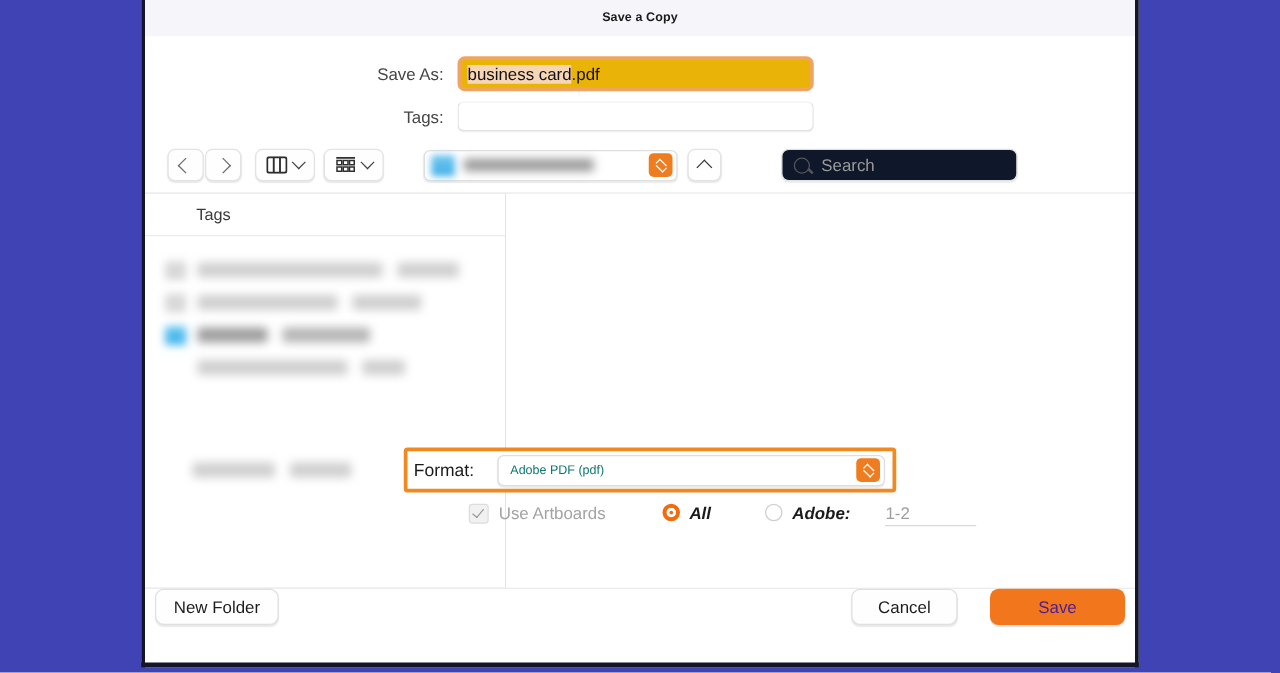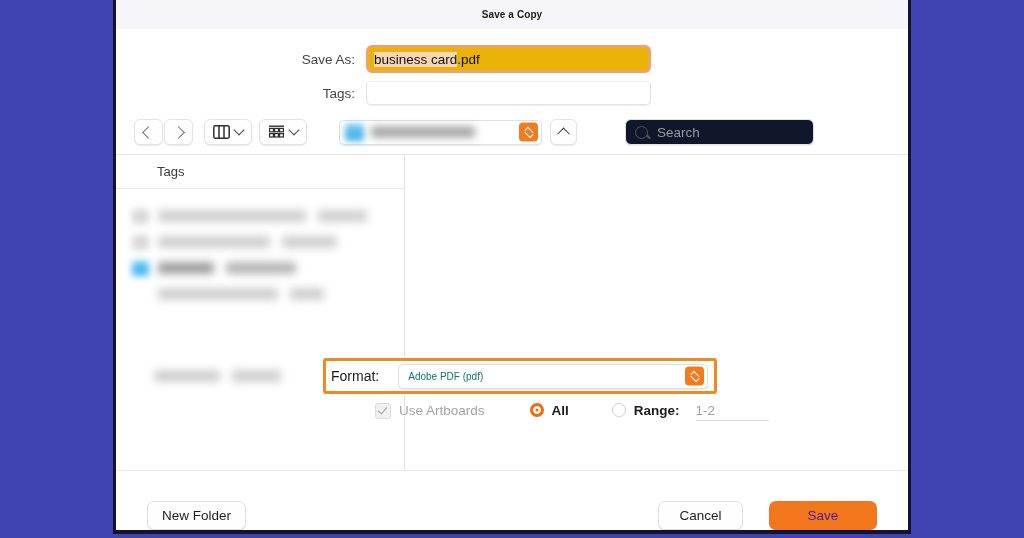--- a/index.html
+++ b/index.html
@@ -362,38 +362,38 @@
   }
   .radio.on {
     background: #f26c0d;
     border: 3px solid #f26c0d;
     box-shadow: inset 0 0 0 2.5px #fff;
   }
   .radio.off {
     background: #fff;
     border: 1.5px solid #cfcfcf;
   }
-  .opt-lbl { margin-left: 8px; font-weight: bold; color: #1b1b1b; }
+  .opt-lbl { margin-left: 8px; font-weight: bold; color: #1b1b1b; font-style: italic; }
   .range-field {
-    margin-left: 16px;
+    margin-left: 28px;
     width: 73px;
     border-bottom: 1px solid #d9d9d9;
     font-size: 13.5px;
     color: #9e9e9e;
     padding-bottom: 2px;
   }
 
   
   #footer {
     height: 60px;
     flex: 0 0 auto;
     border-top: 1px solid #e6e6e6;
     display: flex;
-    align-items: flex-end;
-    padding: 0 31px;
+    align-items: flex-start;
+    padding: 0 8px;
     box-sizing: border-box;
   }
   .btn {
     border-radius: 7px;
     font-size: 13.5px;
     height: 29px;
     display: inline-flex;
     align-items: center;
     justify-content: center;
     box-sizing: border-box;
@@ -532,21 +532,21 @@
         </span>
       </div>
     </div>
 
     <div id="options-row">
       <span class="chk-box"></span>
       <span class="opt-dim">Use Artboards</span>
       <span class="radio on" style="margin-left:45px"></span>
       <span class="opt-lbl">All</span>
       <span class="radio off" style="margin-left:43px"></span>
-      <span class="opt-lbl">Range:</span>
+      <span class="opt-lbl">Adobe:</span>
       <span class="range-field">1-2</span>
     </div>
   </div>
 
   <div id="footer">
     <div class="btn btn-plain">New Folder</div>
     <div class="spacer"></div>
     <div class="btn btn-plain btn-cancel">Cancel</div>
     <div class="btn btn-save">Save</div>
   </div>

